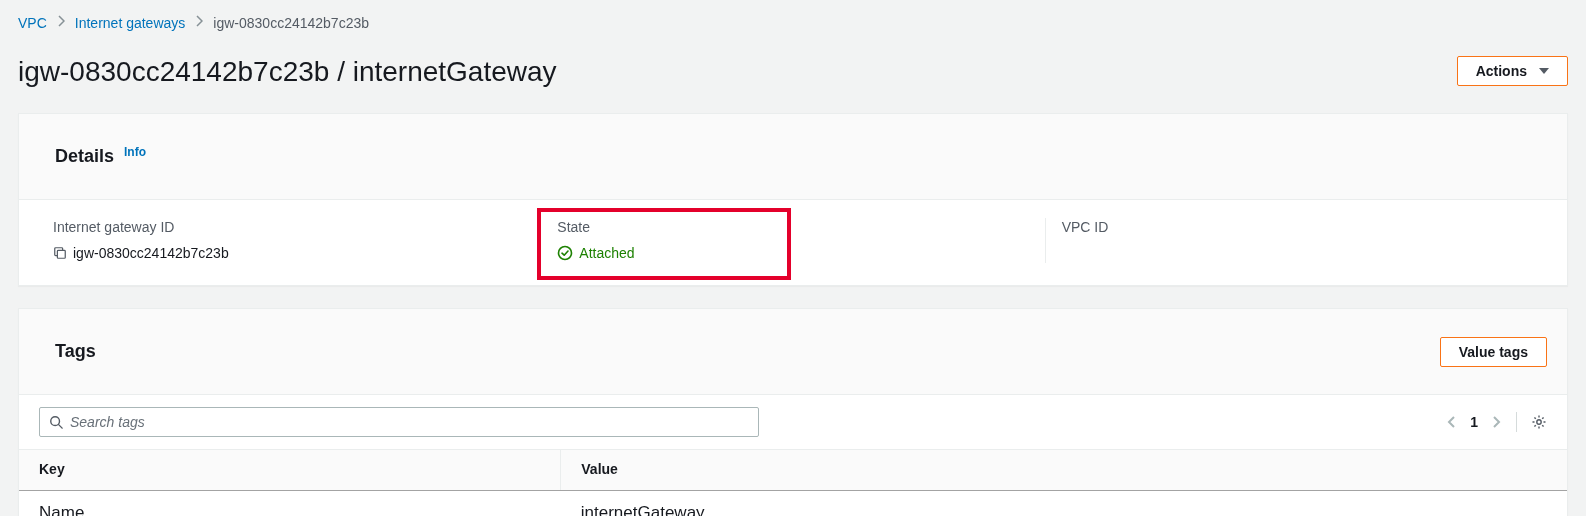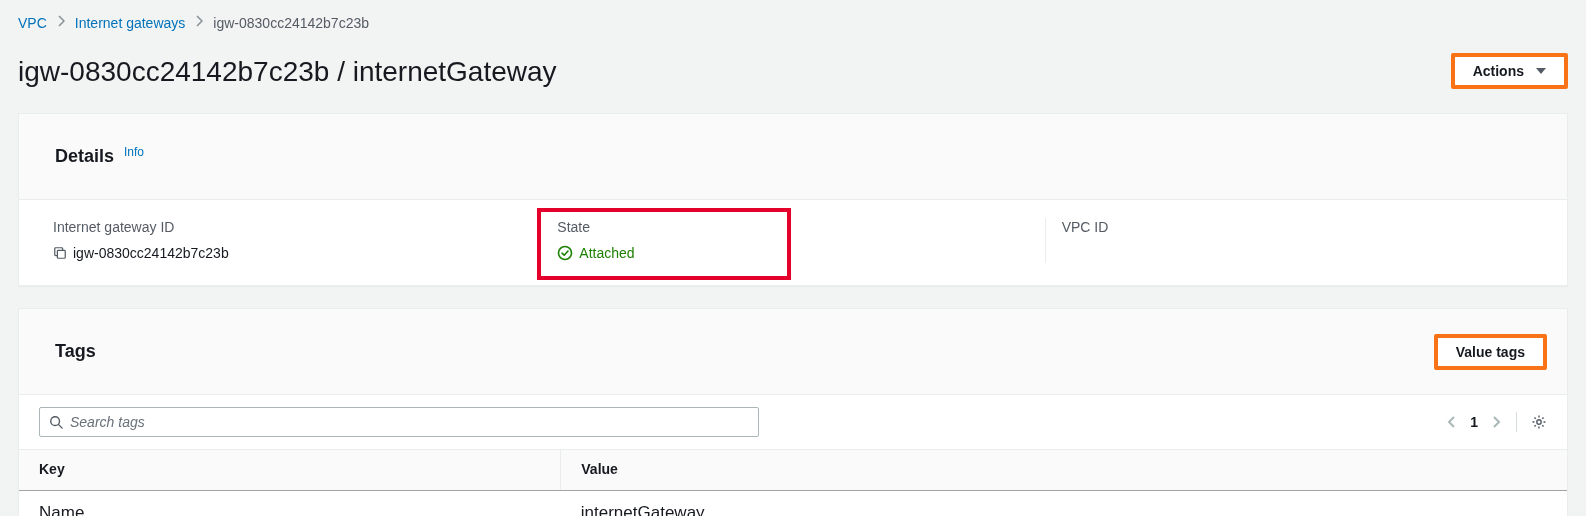--- a/index.html
+++ b/index.html
@@ -33,21 +33,21 @@
   .title-row h1 {
     font-size: 28px;
     font-weight: 400;
     margin: 0;
     color: #16191f;
   }
   .btn {
     display: inline-flex;
     align-items: center;
     gap: 8px;
-    border: 4px solid #f97316;
+    border: 1px solid #f97316;
     background: #fff;
     padding: 6px 18px;
     font-size: 14px;
     font-weight: 700;
     color: #16191f;
     cursor: pointer;
     border-radius: 2px;
   }
   .caret-down {
     width: 0; height: 0;
@@ -71,21 +71,21 @@
     border-bottom: 1px solid #eaeded;
   }
   .panel-header h2 {
     font-size: 18px;
     font-weight: 700;
     margin: 16px;
     display: flex;
     align-items: flex-start;
     gap: 10px;
   }
-  .info-link { color: #0073bb; font-size: 12px; font-weight: 400; cursor: pointer; }
+  .info-link { color: #0073bb; font-size: 12px; font-weight: 700; cursor: pointer; }
   .details-body {
     display: flex;
     padding: 18px 18px 22px;
   }
   .detail-col {
     flex: 1;
     padding-left: 16px;
     position: relative;
   }
   .detail-col + .detail-col {

